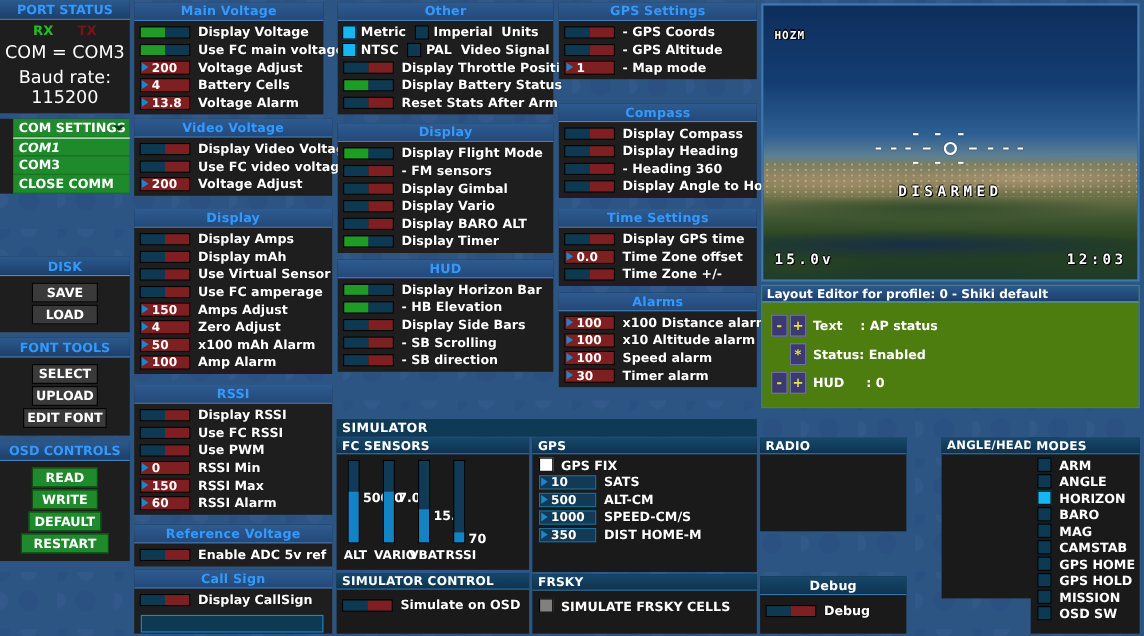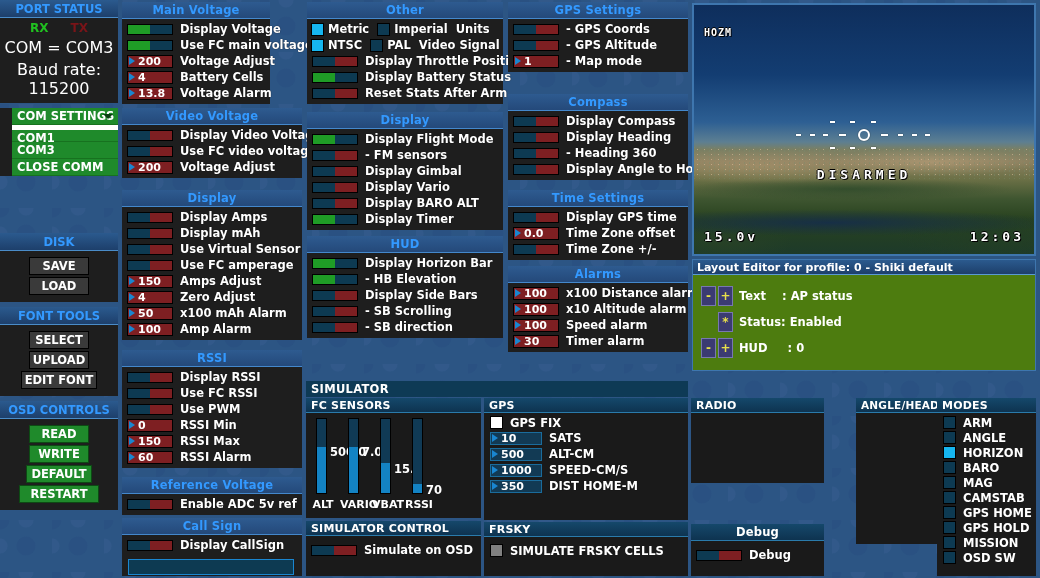--- a/index.html
+++ b/index.html
@@ -75,21 +75,21 @@
   .status-body .rxtx .rx { color: #20c020; margin-right: 22px; }
   .status-body .rxtx .tx { color: #7a1418; }
   .status-body .line { font-weight: normal; font-size: 16px; color: #fff; margin-top: 3px; }
 
   .green-item { background: #1f8a2b; color: #fff; font-weight: bold; font-size: 11.5px;
                 height: 17px; line-height: 17px; padding-left: 5px; position: relative;
                 border-bottom: 1px solid #17721f; }
   .green-item .caret { position: absolute; right: 5px; top: 6px; width: 0; height: 0;
                        border-left: 5px solid transparent; border-right: 5px solid transparent;
                        border-top: 5px solid #0b3d13; }
-  .green-item.sep { border-top: 5px solid #ffffff; }
+  .green-item.sep { border-top: 1px solid #ffffff; font-style: italic; }
 
   .btns { padding: 4px 0 5px 0; text-align: center; }
   .btn {
     display: block; margin: 2px auto; width: 60px; height: 18px; line-height: 17px;
     background: #3a3a3a; border: 1px solid #000; color: #fff;
     font-weight: bold; font-size: 11.5px; text-align: center;
   }
   .btn.g { background: #1f8a2b; border-color: #0d4a14; }
 
   
@@ -206,21 +206,21 @@
     <div class="blk-head">OSD CONTROLS</div>
     <div class="btns">
       <div class="btn g">READ</div>
       <div class="btn g">WRITE</div>
       <div class="btn g" style="width:66px">DEFAULT</div>
       <div class="btn g" style="width:80px">RESTART</div>
     </div>
   </div>
 </div>
 
-<div class="panel" style="left:122px; top:2px; width:148px;">
+<div class="panel" style="left:122px; top:2px; width:172px;">
   <div class="panel-head">Main Voltage</div>
   <div class="panel-body">
       <div class="row">
         <span class="tgl on">
           <i></i>
           <i></i>
         </span>
         <span class="lbl">Display Voltage</span>
       </div>
       <div class="row">

